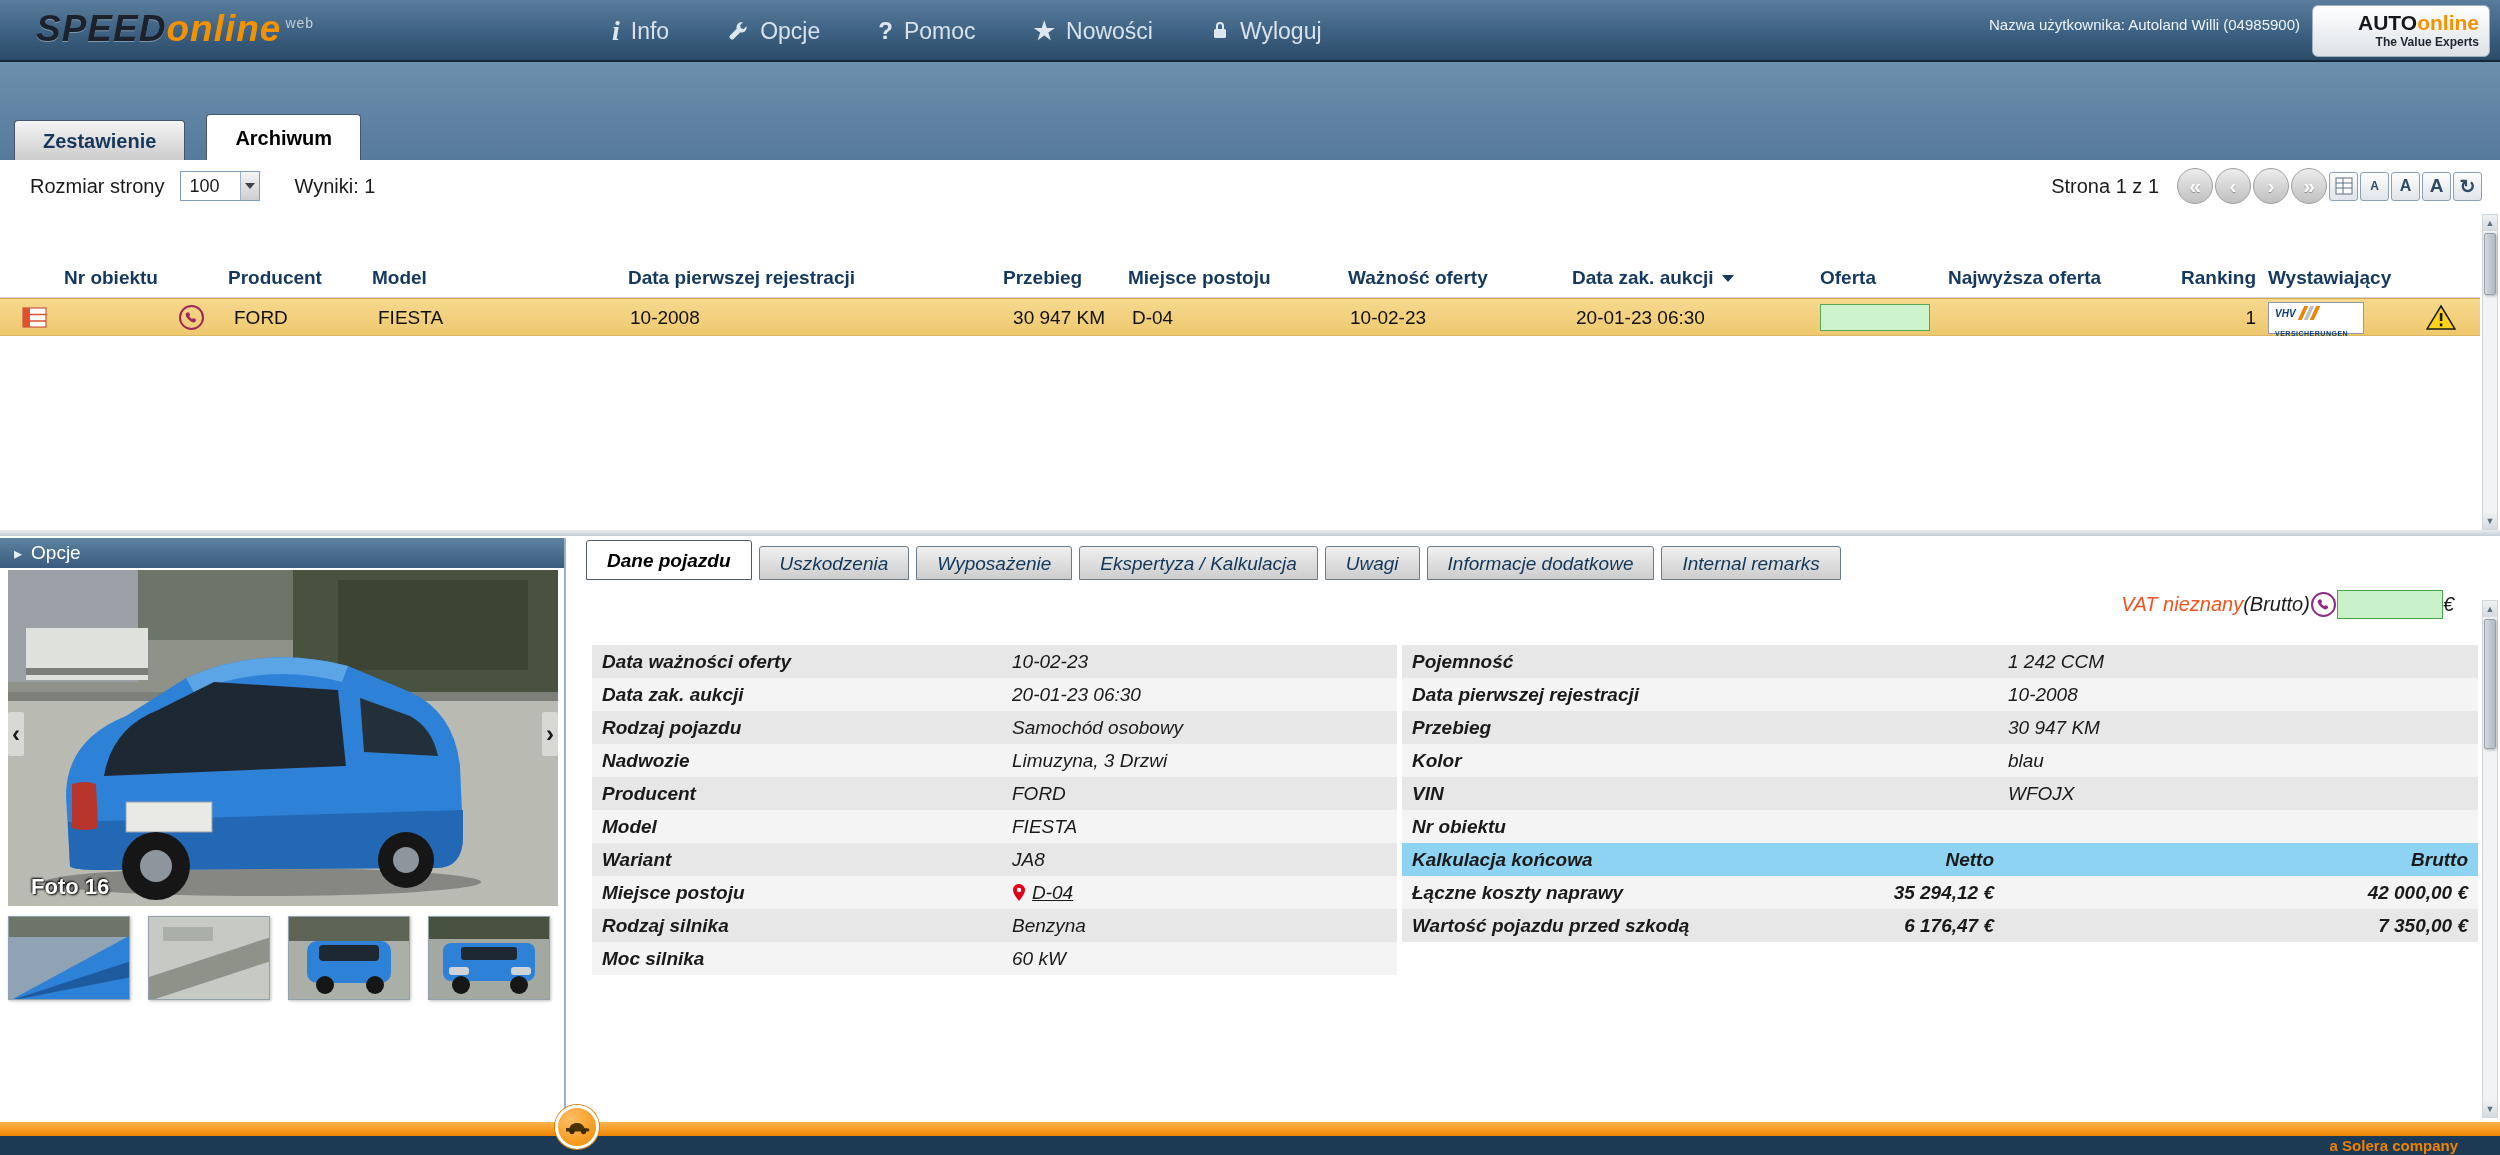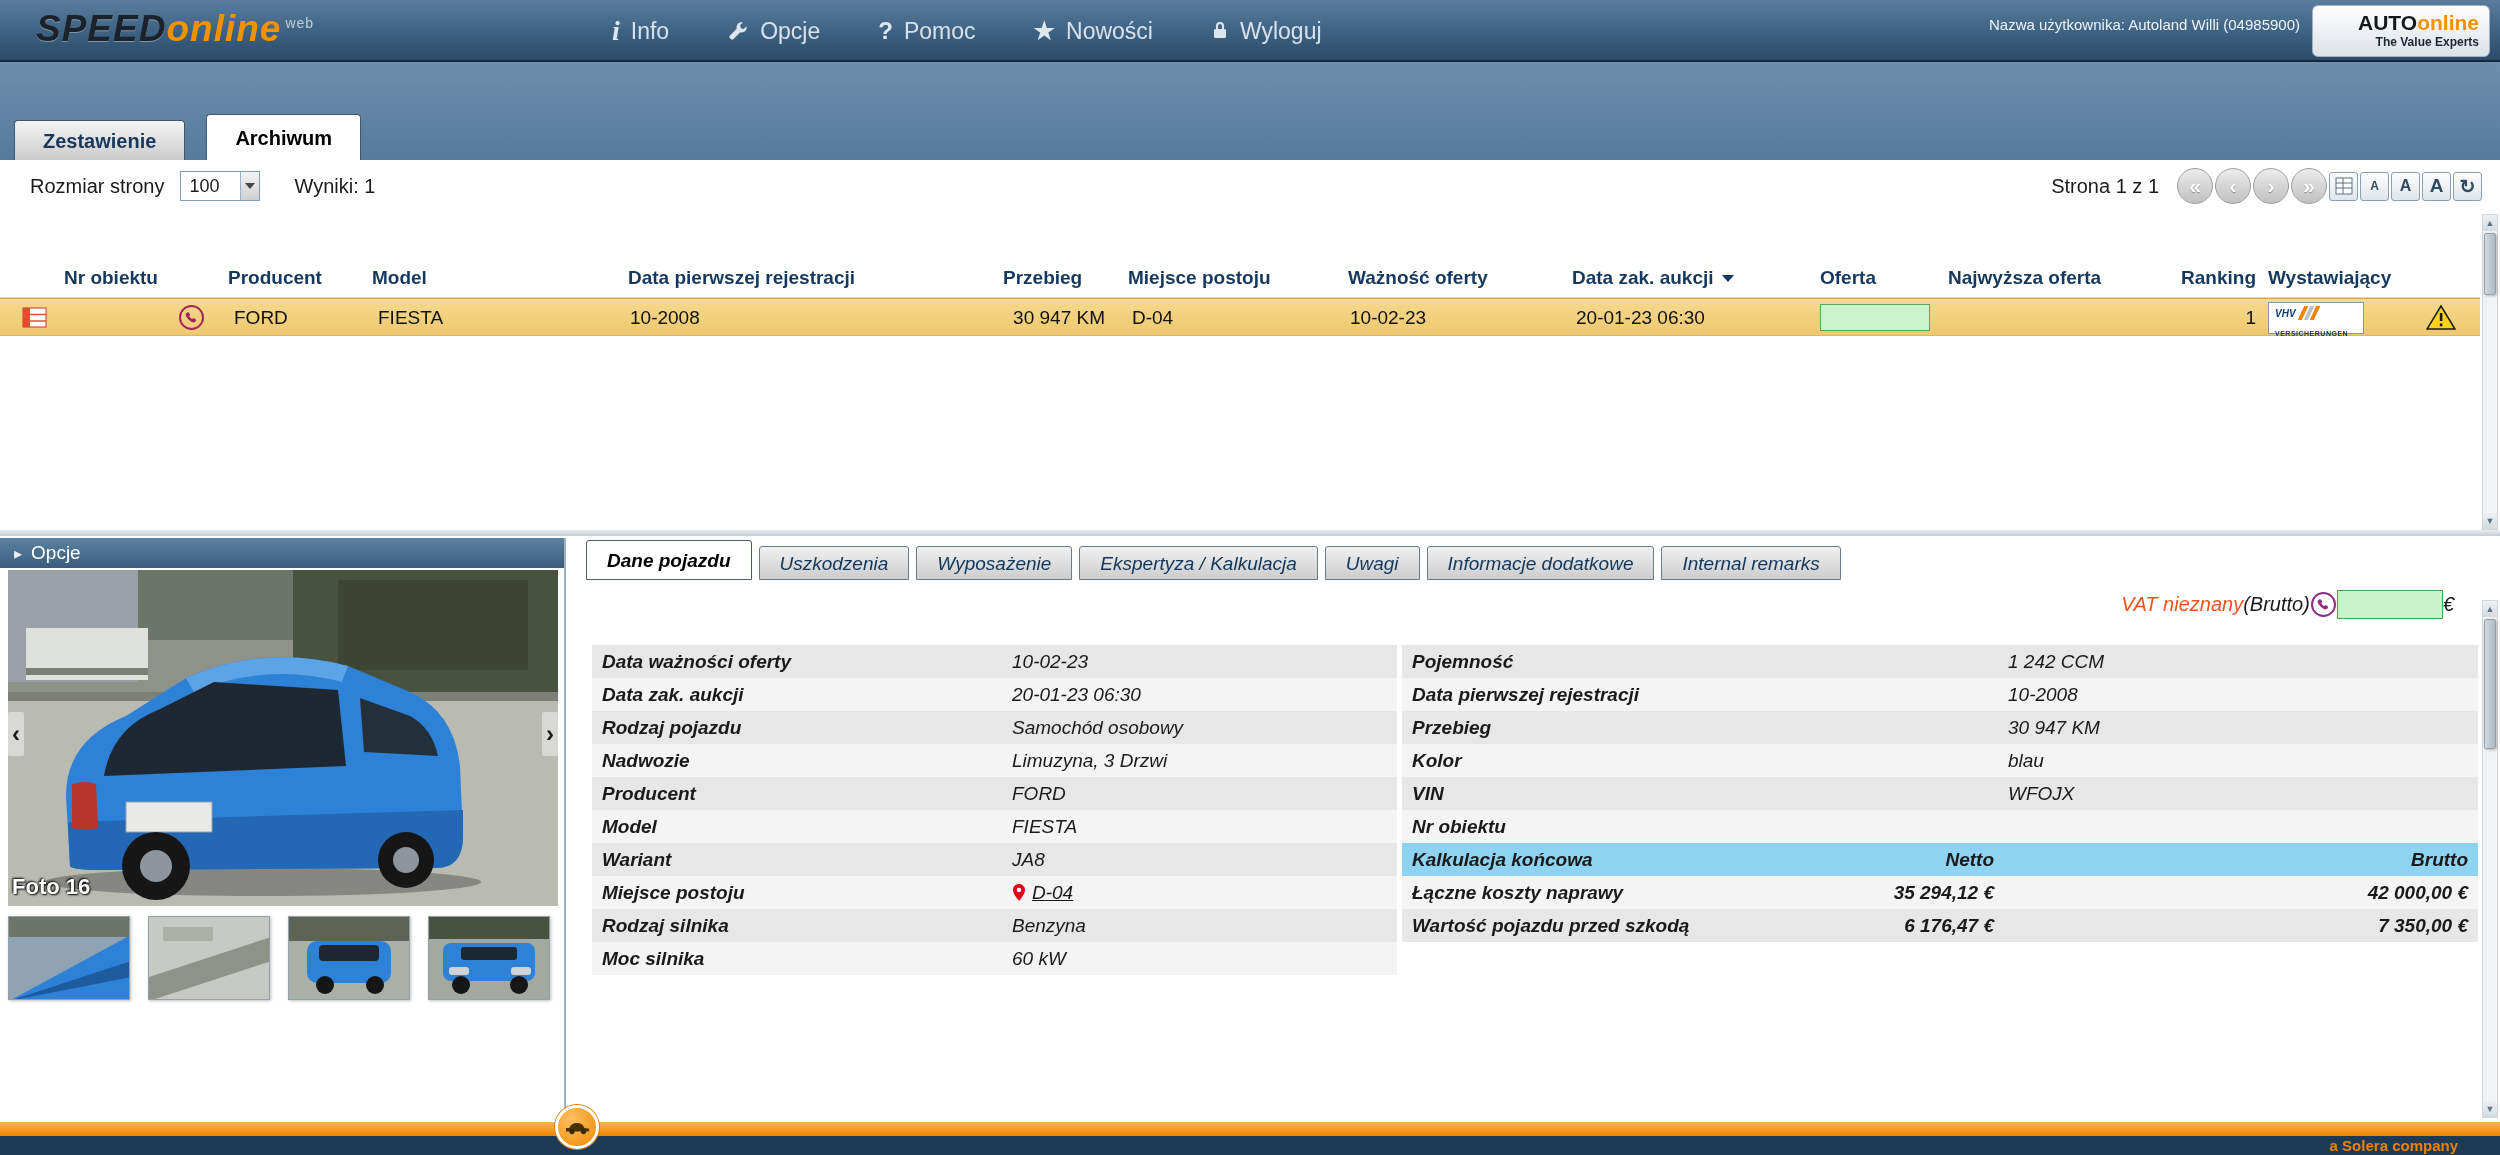--- a/index.html
+++ b/index.html
@@ -107,21 +107,21 @@
   
   .split-line { position:absolute; left:0; top:530px; width:2500px; height:6px;
     background:linear-gradient(#e9edf0,#c3ced8); }
   .left-panel { position:absolute; left:0; top:538px; width:566px; height:584px;
     background:#fff; border-right:2px solid #9fb0bf; }
   .opcje-bar { height:30px; background:linear-gradient(#5d81a1,#3a5d7d); color:#fff;
     display:flex; align-items:center; gap:9px; padding-left:14px; font-size:19px; cursor:pointer; }
   .opcje-bar .tri { color:#e8eef4; font-size:16px; }
   .photo-wrap { position:absolute; left:8px; top:32px; width:550px; height:336px;
     background:#b9bab2; overflow:hidden; cursor:pointer; }
-  .photo-caption { position:absolute; left:4px; bottom:6px; color:#fff; font-weight:bold;
+  .photo-caption { position:absolute; left:23px; bottom:6px; color:#fff; font-weight:bold;
     font-size:22px; text-shadow:1px 1px 2px #000, -1px -1px 2px #000; }
   .photo-nav { position:absolute; top:142px; width:16px; height:44px; background:rgba(255,255,255,.45);
     color:#1a1a1a; font-size:24px; font-weight:bold; display:flex; align-items:center;
     justify-content:center; cursor:pointer; border-radius:2px; }
   .photo-nav.prev { left:0; } .photo-nav.next { right:0; }
   .thumbs { position:absolute; left:8px; top:378px; display:flex; gap:18px; }
   .thumb { width:122px; height:84px; border:1px solid #93a1ad; overflow:hidden; cursor:pointer;
     box-shadow:1px 1px 3px rgba(0,0,0,.25); }
 
   .right-panel { position:absolute; left:568px; top:538px; width:1932px; height:584px; background:#fff;font-style:italic; }

